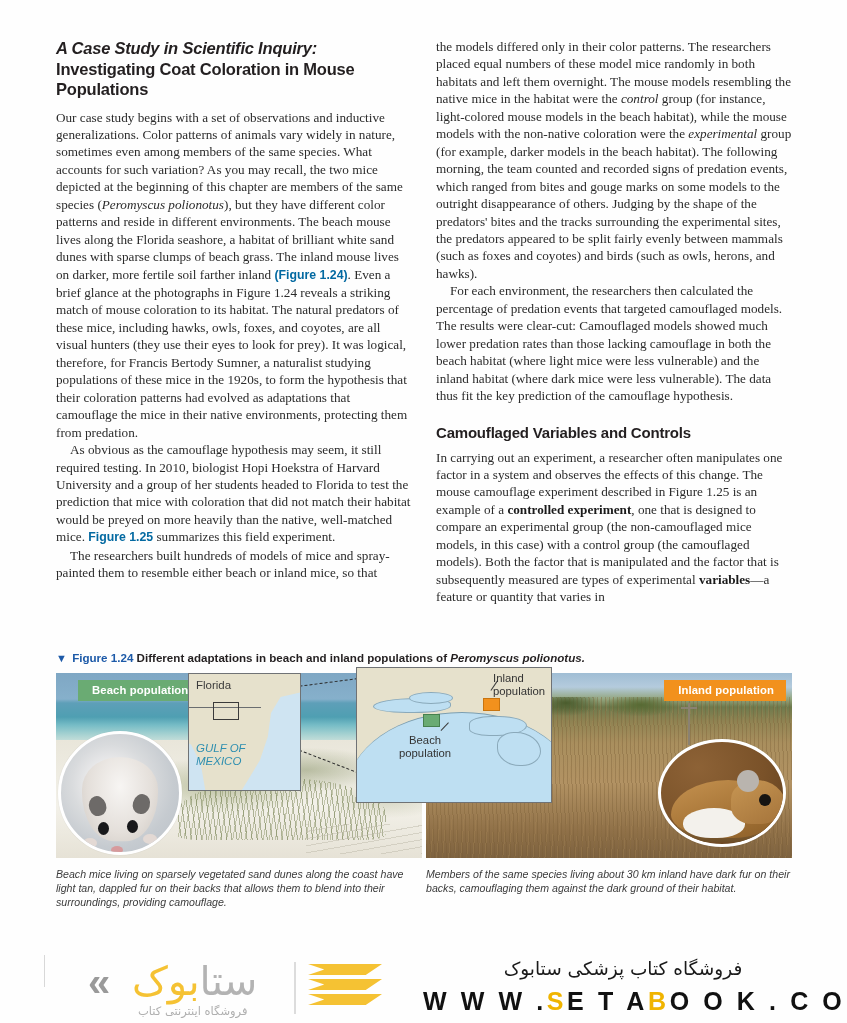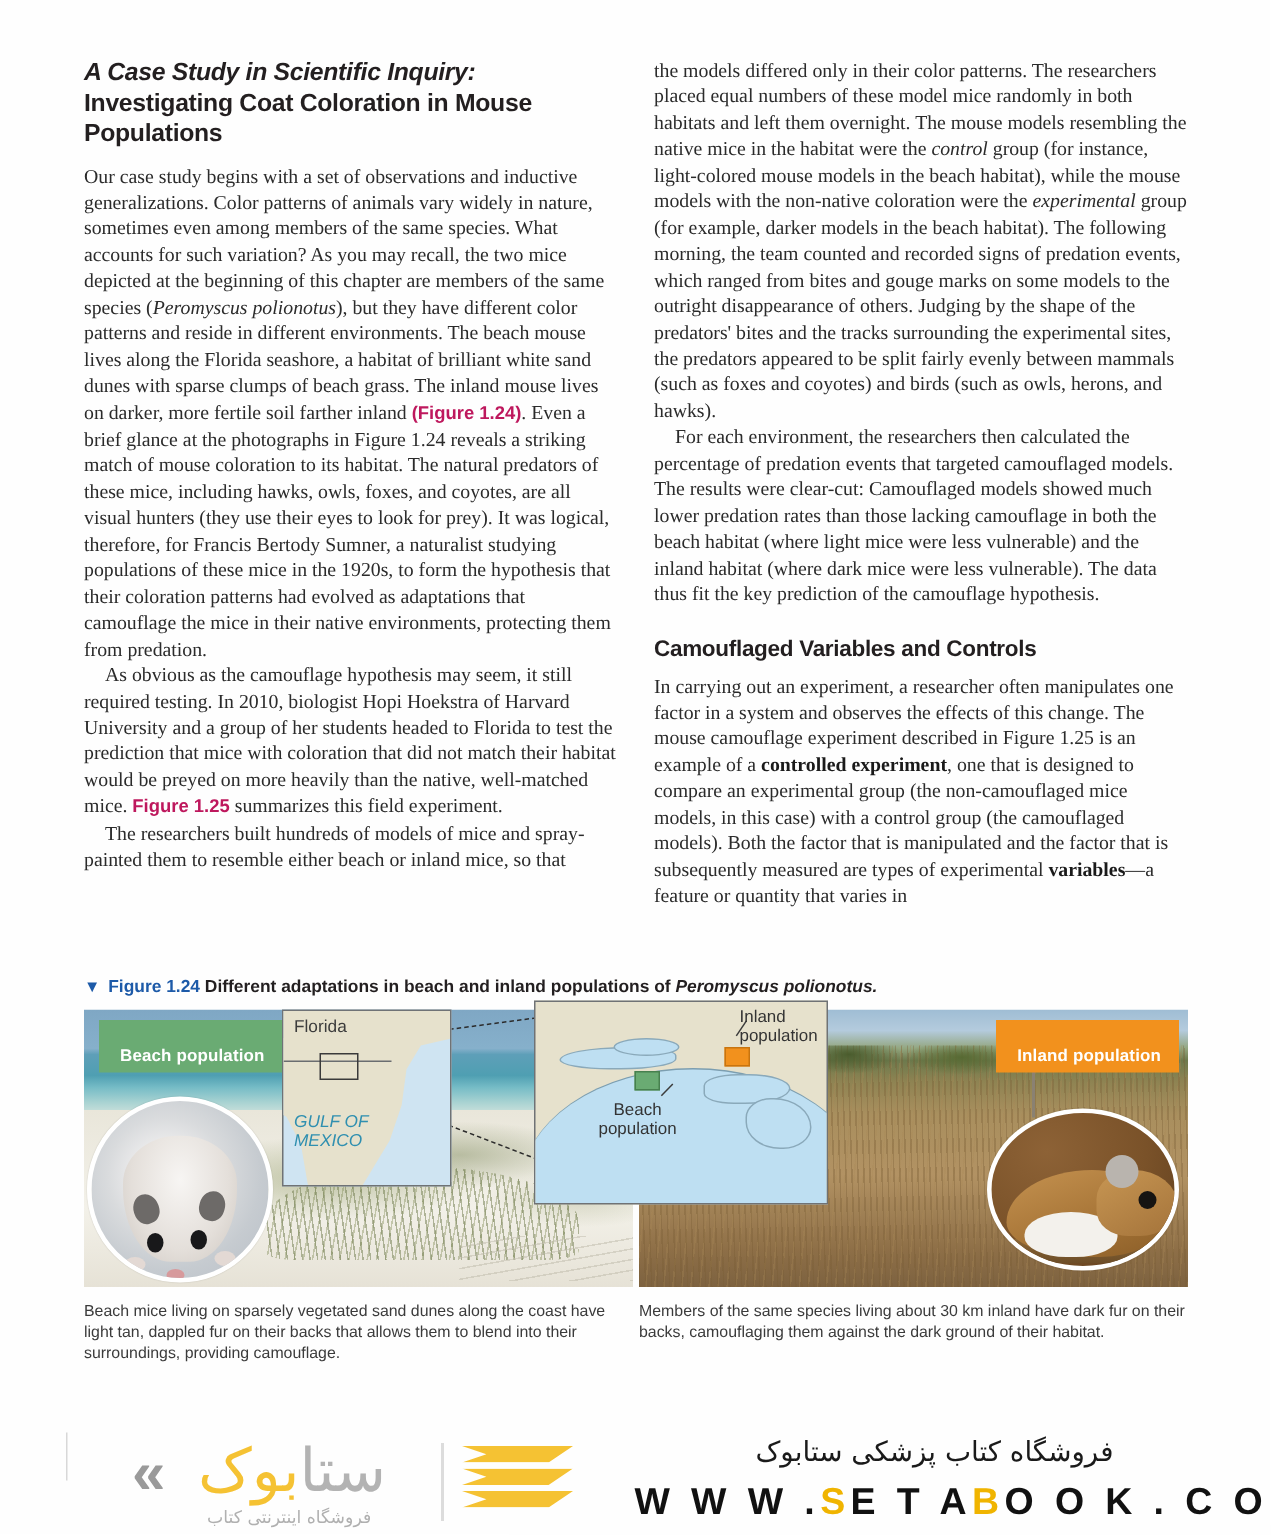--- a/index.html
+++ b/index.html
@@ -66,21 +66,21 @@
     margin: 0;
     text-align: left;
     hyphens: manual;
   }
   p.body + p.body { text-indent: 14px; }
   p.body .it { font-style: italic; }
   p.body .figref {
     font-family: "Liberation Sans", sans-serif;
     font-weight: bold;
     font-size: 12.3px;
-    color: #be185d;
+    color: #0369a1;
   }
   p.body .term {
     font-family: "Liberation Serif", serif;
     font-weight: bold;
     color: #1a1a1a;
   }
 
   
   #figure {
     position: absolute;
@@ -193,23 +193,24 @@
     width: 16px; height: 1.5px; background: #8a8172;
   }
 
   
   .pop-label {
     position: absolute;
     font-family: "Liberation Sans", sans-serif;
     font-size: 11.3px;
     font-weight: bold;
     color: #ffffff;
-    padding: 18px 12px 5px 14px;
+    padding: 4px 12px 5px 14px;
     letter-spacing: 0.1px;
     white-space: nowrap;
+    margin-left: 12px;
   }
   .pop-label.beach { left: 10px; top: 7px; background: #6aab73; }
   .pop-label.inland { right: 6px; top: 7px; background: #f2911d; }
 
   
   .mouse-circle {
     position: absolute;
     border-radius: 50%;
     border: 3px solid #ffffff;
     overflow: hidden;
@@ -407,20 +408,21 @@
   .dash-a { left: 158px; top: 24px; width: 150px; transform: rotate(-7.5deg); }
   .dash-b { left: 158px; top: 44px; width: 160px; transform: rotate(21deg); }
 
   
   .cap-row {
     position: relative;
     width: 736px;
     display: flex;
     gap: 4px;
     margin-top: 9px;
+    font-style: italic;
   }
   .cap {
     width: 366px;
     font-family: "Liberation Sans", sans-serif;
     font-size: 10.6px;
     line-height: 14.2px;
     color: #3b3b3b;
   }
 
   

